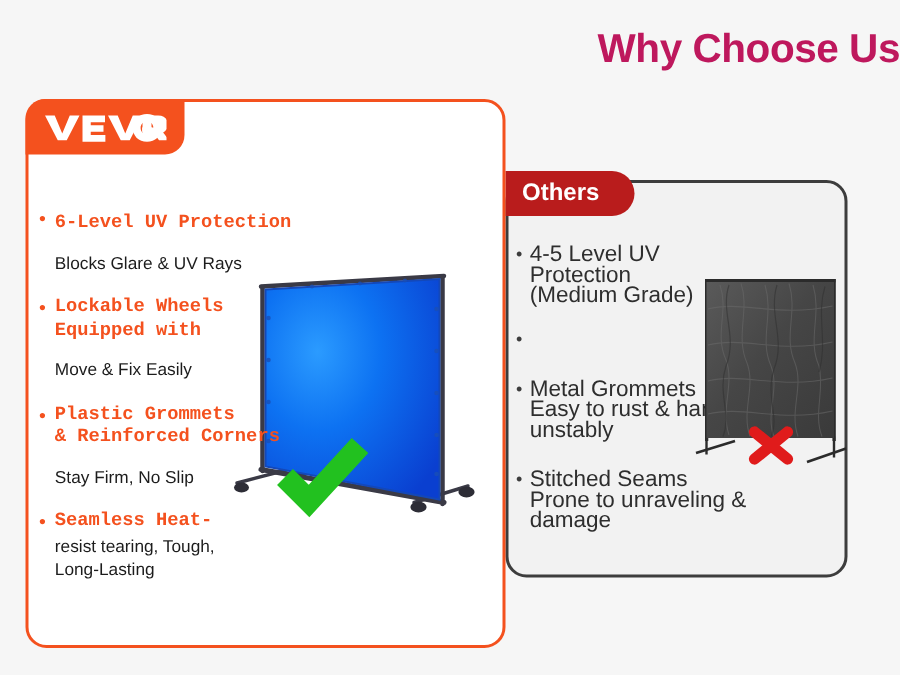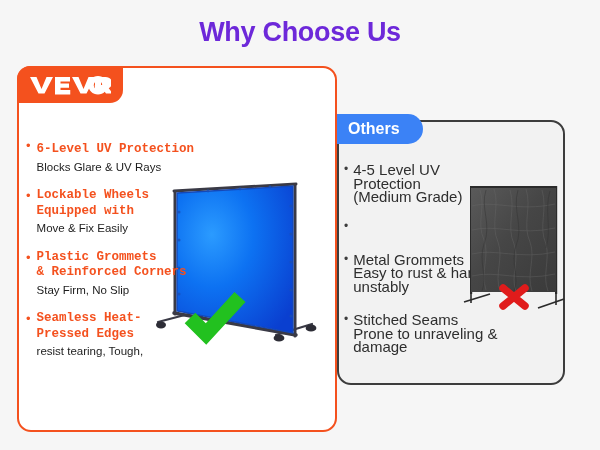--- a/index.html
+++ b/index.html
@@ -14,24 +14,24 @@
     overflow: hidden;
     position: relative;
   }
 
   
   .page-title {
     position: absolute;
     top: 17px;
     left: 0;
     width: 600px;
-    text-align: center;
+    text-align: right;
     font-size: 27px;
     font-weight: bold;
-    color: #6d28d9;
+    color: #be185d;
     letter-spacing: -0.3px;
   }
 
   
   .others-panel {
     position: absolute;
     left: 337px;
     top: 120px;
     width: 228px;
     height: 265px;
@@ -39,21 +39,21 @@
     border: 2px solid #3d3d3d;
     border-radius: 14px;
     box-sizing: border-box;
   }
   .others-tab {
     position: absolute;
     left: 337px;
     top: 114px;
     width: 86px;
     height: 30px;
-    background: #3b82f6;
+    background: #b91c1c;
     border-radius: 0 15px 15px 0;
     color: #ffffff;
     font-size: 16px;
     font-weight: bold;
     display: flex;
     align-items: center;
     padding-left: 11px;
     box-sizing: border-box;
     z-index: 5;
   }
@@ -132,21 +132,21 @@
     font-size: 12.5px;
     font-weight: bold;
     color: #f4511e;
     line-height: 15.5px;
     font-family: Liberation Mono, monospace;
   }
   .vevor-sub {
     font-size: 11.5px;
     color: #1c1c1c;
     line-height: 15.5px;
-    margin-top: 2px;
+    margin-top: 12px;
   }
 
   
   .img-blue {
     position: absolute;
     left: 152px;
     top: 172px;
     z-index: 7;
   }
   .img-black {
@@ -336,17 +336,17 @@
       <div class="vevor-head">Plastic Grommets</div>
       <div class="vevor-head">&amp; Reinforced Corners</div>
       <div class="vevor-sub">Stay Firm, No Slip</div>
     </span>
   </div>
 
   <div class="vevor-item">
     <span class="vevor-dot">•</span>
     <span>
       <div class="vevor-head">Seamless Heat-</div>
-      <div class="vevor-head">Pressed Edges</div>
       <div class="vevor-sub" style="margin-top:2px">resist tearing, Tough,</div>
+      <div class="vevor-sub" style="margin-top:0">Long-Lasting</div>
     </span>
   </div>
 </div>
 
 </body></html>

